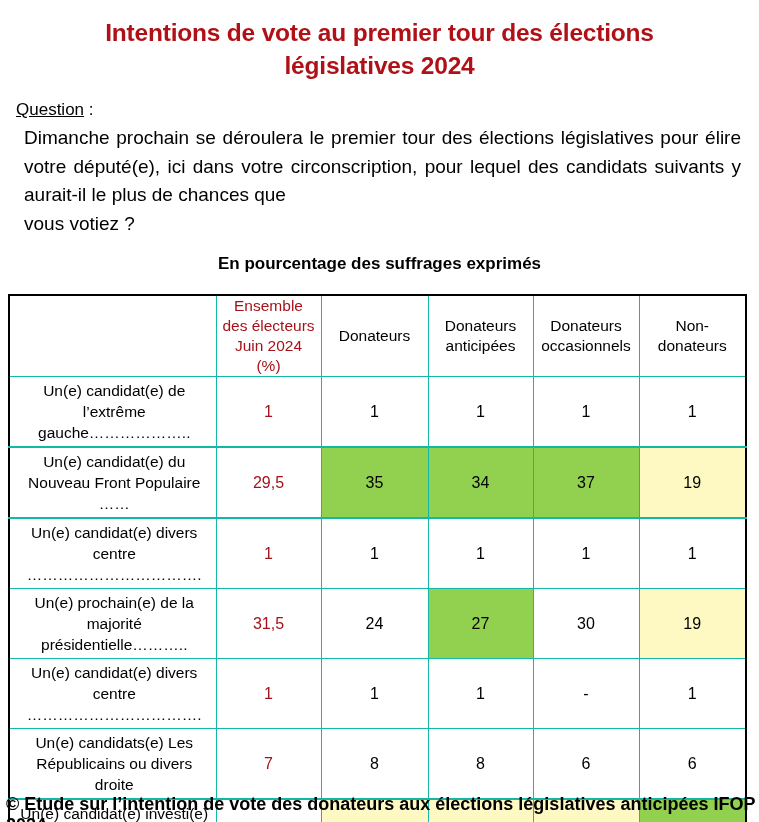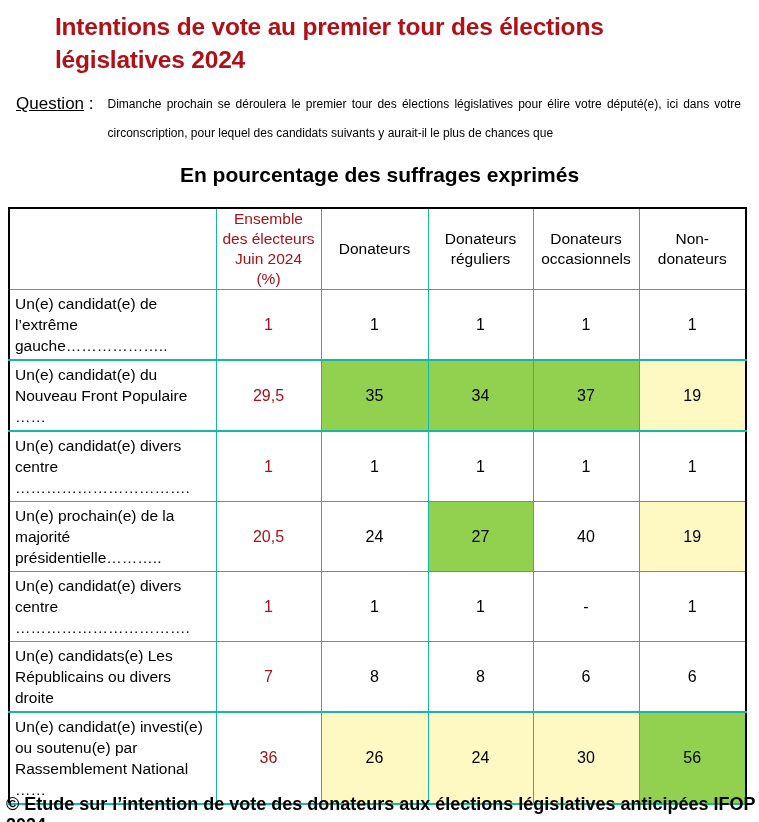--- a/index.html
+++ b/index.html
@@ -15,56 +15,58 @@
     overflow: hidden;
     position: relative;
   }
 
   
   .title {
     color: #B01117;
     font-weight: bold;
     font-size: 24.5px;
     line-height: 33px;
-    padding: 10px 55px 0 55px;
+    text-align: center;
+    padding: 16px 55px 0 55px;
     letter-spacing: -0.2px;
   }
 
   
   .question-block {
     display: flex;
     align-items: flex-start;
     padding: 14px 18px 0 16px;
+    flex-direction: column;
   }
   .question-label {
     flex: 0 0 auto;
     font-size: 17px;
     line-height: 28px;
     white-space: nowrap;
     padding-right: 6px;
   }
   .question-label .q-word {
     text-decoration: underline;
   }
   .question-text {
     flex: 1 1 auto;
-    font-size: 12px;
+    font-size: 19px;
     line-height: 28.5px;
     text-align: justify;
     padding-left: 8px;
   }
   .question-text .lastline {
     display: block;
   }
 
   
   .subtitle {
     text-align: center;
     font-weight: bold;
-    font-size: 21px;
+    font-size: 17px;
     margin-top: 16px;
   }
 
   
   .table-wrap {
     margin: 20px 0 0 8px;
     width: 737px;
   }
   table.poll {
     border-collapse: collapse;
@@ -112,21 +114,21 @@
   td.hd-non {
     font-weight: bold;
     border-bottom-width: 2px;
   }
 
   
   tbody td.lbl {
     font-size: 15.5px;
     line-height: 21px;
     padding: 3px 2px 3px 5px;
-    text-align: left;
+    text-align: center;
   }
   tbody td.val {
     text-align: center;
     font-size: 16px;
   }
   td.ensemble {
     color: #A6121A;
     font-weight: bold;
     border-right-width: 2px;
   }
@@ -153,21 +155,21 @@
     color: #000;
   }
 </style>
 </head>
 <body>
 
 <div class="title">Intentions de vote au premier tour des élections législatives 2024</div>
 
 <div class="question-block">
   <div class="question-label"><span class="q-word">Question</span><span> :</span></div>
-  <div class="question-text"><span>Dimanche prochain se déroulera le premier tour des élections législatives pour élire votre député(e), ici dans votre circonscription, pour lequel des candidats suivants y aurait-il le plus de chances que</span></div>
+  <div class="question-text"><span>Dimanche prochain se déroulera le premier tour des élections législatives pour élire votre député(e), ici dans votre circonscription, pour lequel des candidats suivants y aurait-il le plus de chances que</span><span class="lastline">vous votiez ?</span></div>
 </div>
 
 <div class="subtitle">En pourcentage des suffrages exprimés</div>
 
 <div class="table-wrap">
   <table class="poll">
     <colgroup>
       <col class="c-label">
         <col class="c-ensemble">
         <col class="c-don">
@@ -180,21 +182,21 @@
         <td class="hd-blank"></td>
         <td class="hd-ensemble">
           <div>Ensemble</div>
           <div>des électeurs</div>
           <div>Juin 2024</div>
           <div>(%)</div>
         </td>
         <td class="hd-donateurs">Donateurs</td>
         <td class="hd-reg">
           <div>Donateurs</div>
-          <div>réguliers</div>
+          <div>anticipées</div>
         </td>
         <td class="hd-occ">
           <div>Donateurs</div>
           <div>occasionnels</div>
         </td>
         <td class="hd-non">
           <div>Non-</div>
           <div>donateurs</div>
         </td>
       </tr>
@@ -231,24 +233,24 @@
           <td class="val donateurs">1</td>
           <td class="val reg">1</td>
           <td class="val occ">1</td>
           <td class="val non">1</td>
         </tr>
         <tr>
           <td class="lbl">
             <div>Un(e) prochain(e) de la</div>
             <div>majorité présidentielle………..</div>
           </td>
-          <td class="val ensemble">20,5</td>
+          <td class="val ensemble">31,5</td>
           <td class="val donateurs">24</td>
           <td class="val reg hl-green">27</td>
-          <td class="val occ">40</td>
+          <td class="val occ">30</td>
           <td class="val non hl-red">19</td>
         </tr>
         <tr>
           <td class="lbl">
             <div>Un(e) candidat(e) divers</div>
             <div>centre …………………………….</div>
           </td>
           <td class="val ensemble">1</td>
           <td class="val donateurs">1</td>
           <td class="val reg">1</td>

